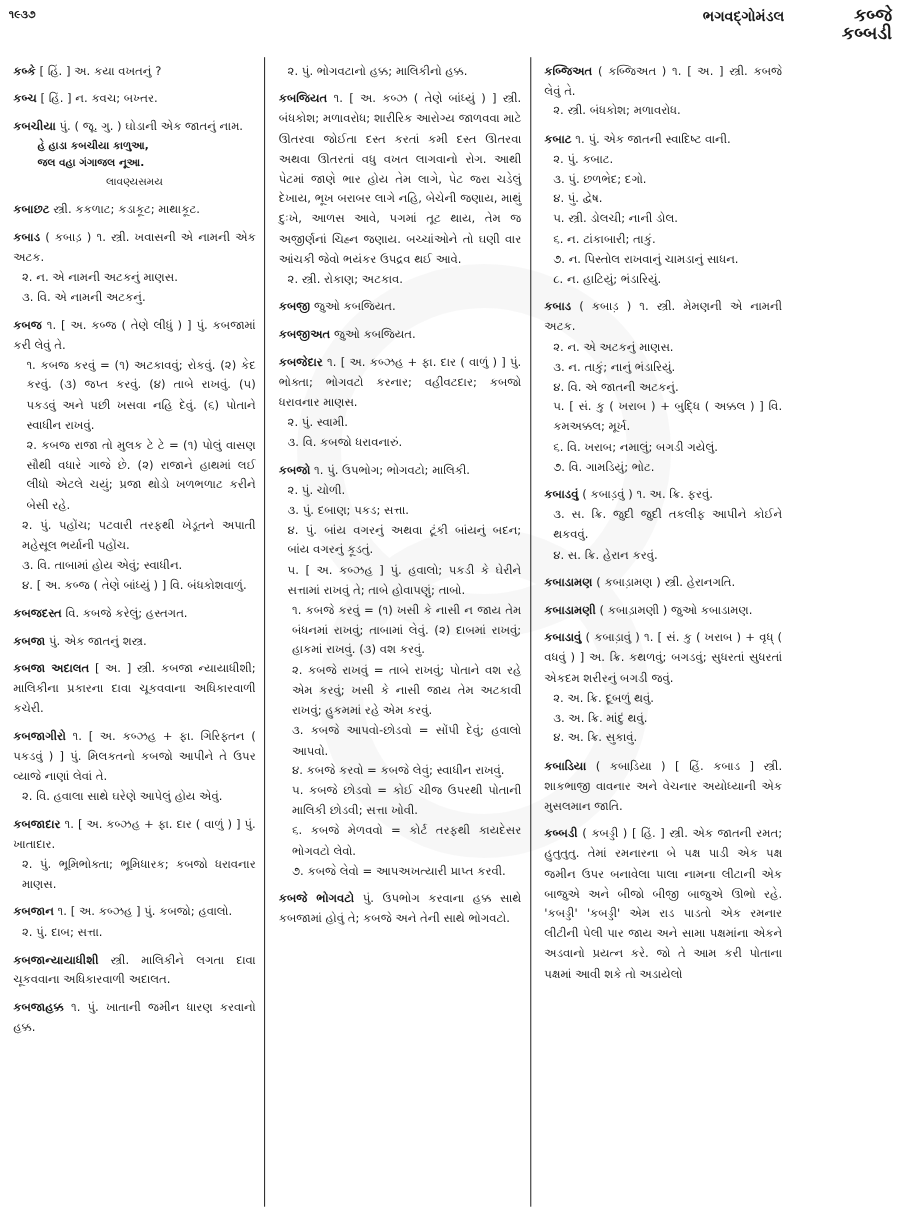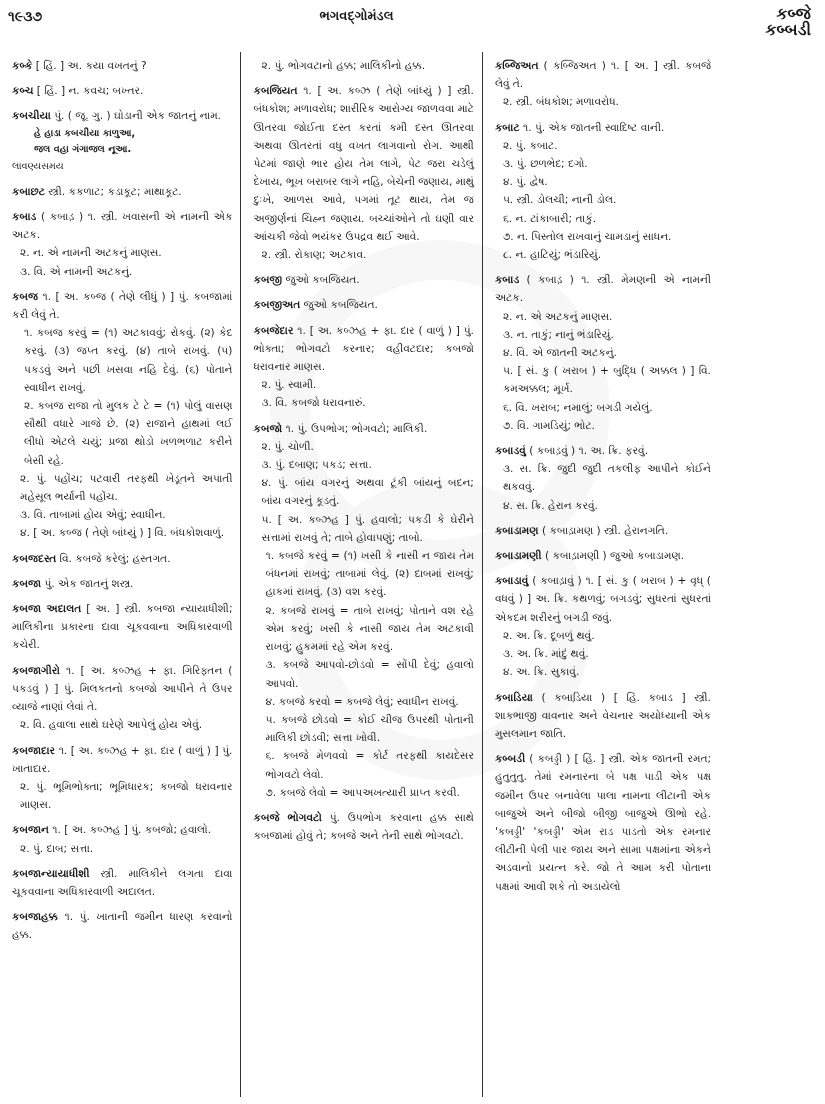--- a/index.html
+++ b/index.html
@@ -10,24 +10,24 @@
       position: relative;
     }
     .watermark {
       position: absolute; left: 250px; top: 230px; width: 380px; height: 560px;
       pointer-events: none; opacity: 0.06;
     }
     .header {
       position: absolute; top: 0; left: 0; width: 825px; height: 50px;
     }
     .page-num {
-      position: absolute; left: 8px; top: 8px; font-size: 14px; font-weight: bold;
+      position: absolute; left: 8px; top: 8px; font-size: 10px; font-weight: bold;
     }
     .book-title {
-      position: absolute; left: 0; width: 713px; text-align: center; top: 8px;
+      position: absolute; left: 0; width: 713px; text-align: right; top: 8px;
       font-size: 13px; font-weight: bold;
     }
     .guide {
       position: absolute; right: 14px; top: 6px; font-size: 16px; font-weight: bold;
       text-align: right; line-height: 16px;
     }
     .columns {
       position: absolute; top: 52px; left: 0; width: 719px; height: 1045px;
       display: flex;
     }
@@ -36,21 +36,21 @@
       font-size: 10.6px; line-height: 18.2px;
     }
     .col1 { width: 277px; border-right: 1.5px solid #333; }
     .col2 { width: 277px; border-right: 1.5px solid #333; }
     .col3 { width: 271px; }
     .entry { margin: 0 0 7px 0; text-align: justify; }
     .hw { font-weight: bold; }
     .sense { margin-left: 8px; display: block; }
     .idiom { margin-left: 12px; display: block; }
     .quote { display: block; margin-left: 22px; font-size: 9.6px; line-height: 16px; font-weight: bold; }
-    .attrib { display: block; text-align: left; font-size: 9.6px; margin-bottom: 4px; }
+    .attrib { display: block; text-align: center; font-size: 9.6px; margin-bottom: 4px; }
   </style>
 </head>
 <body>
 
 <svg class="watermark" viewBox="0 0 380 560">
   <circle cx="190" cy="180" r="150" fill="none" stroke="#888" stroke-width="40"></circle>
   <circle cx="190" cy="400" r="130" fill="none" stroke="#888" stroke-width="40"></circle>
 </svg>
 
 <div class="header">

